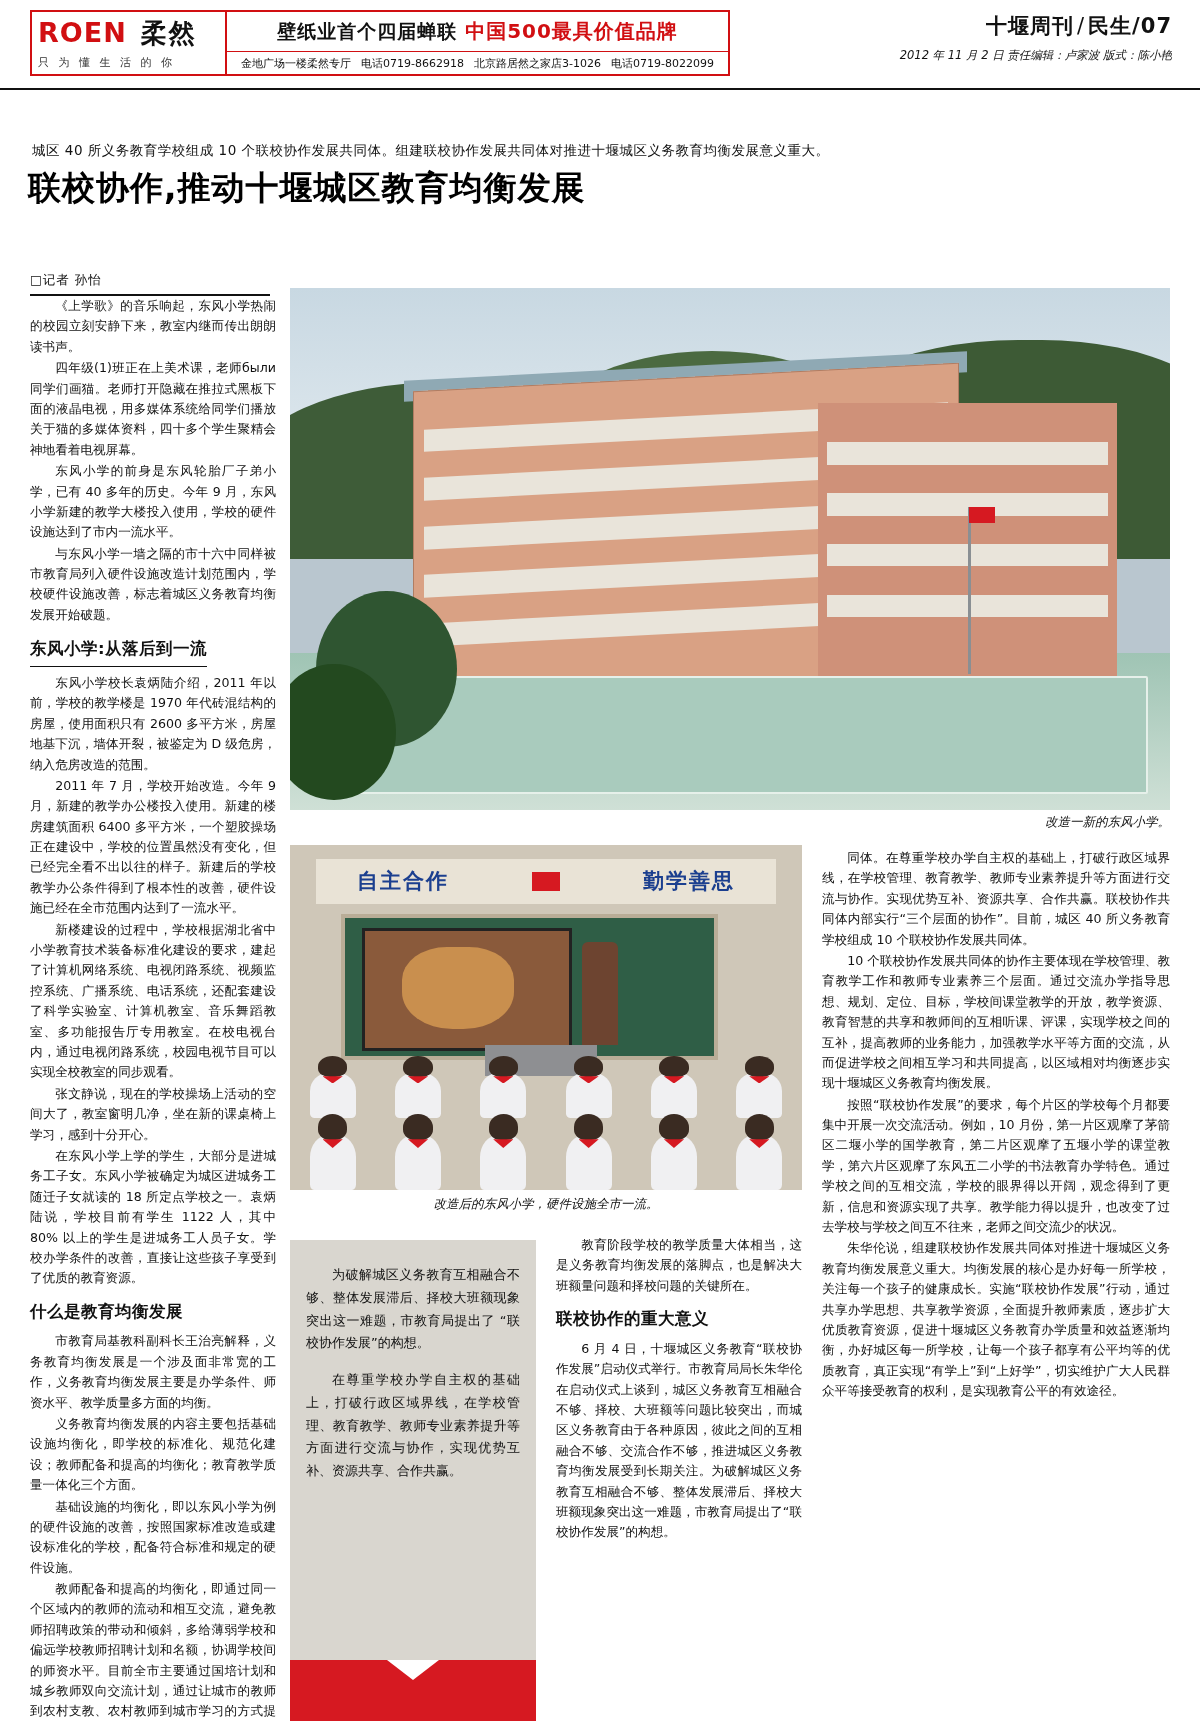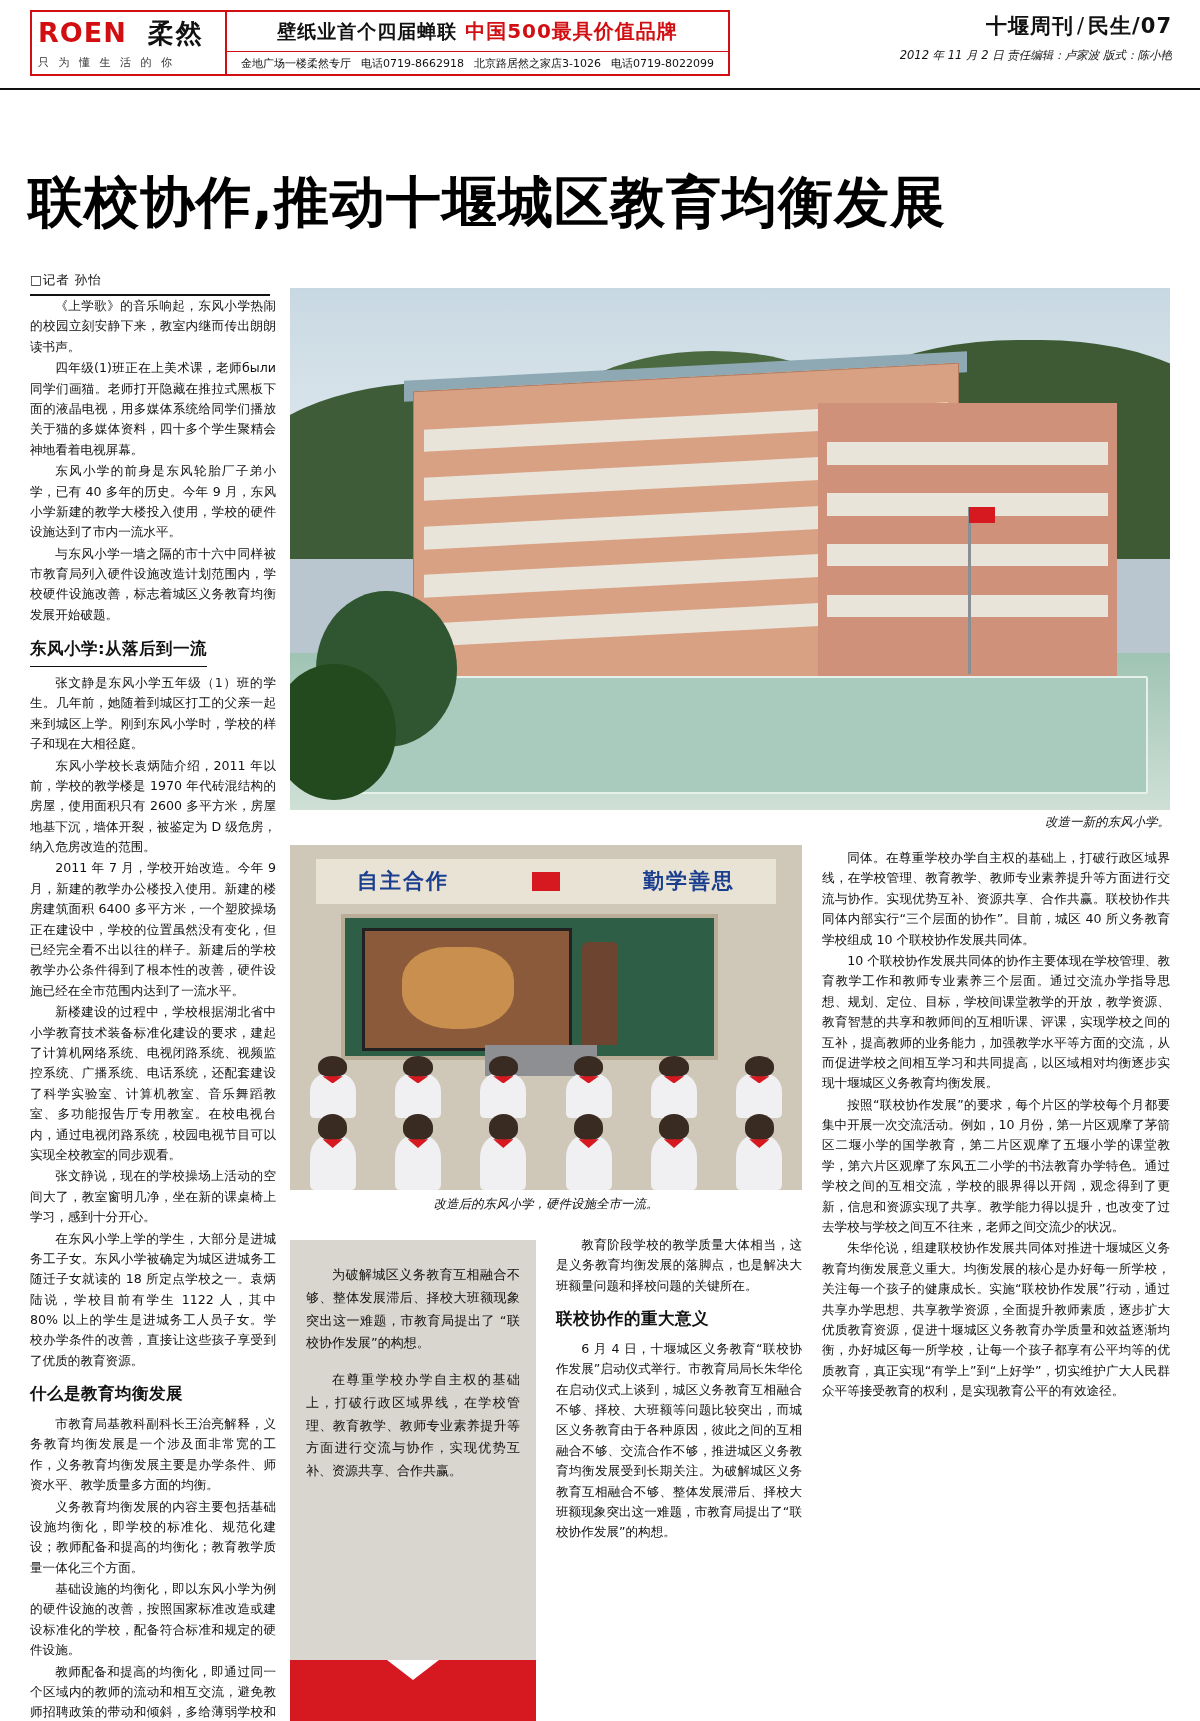--- a/index.html
+++ b/index.html
@@ -12,21 +12,21 @@
 
   
   .banner{
     position:absolute;left:30px;top:10px;width:700px;height:66px;
     border:2px solid #d10f12;box-sizing:border-box;display:flex;
   }
   .banner-logo{
     width:195px;border-right:2px solid #d10f12;box-sizing:border-box;
     display:flex;flex-direction:column;justify-content:center;padding-left:6px;
   }
-  .logo-row{display:flex;align-items:baseline;gap:21px;}
+  .logo-row{display:flex;align-items:baseline;gap:14px;}
   .logo-mark{
     font-size:27px;font-weight:bold;color:#d10f12;letter-spacing:1px;
     font-family:"DejaVu Sans",sans-serif;
   }
   .logo-cn{font-size:26px;font-weight:bold;color:#111;letter-spacing:2px;}
   .logo-sub{font-size:11px;color:#333;letter-spacing:3px;margin-top:4px;}
   .banner-right{flex:1;display:flex;flex-direction:column;justify-content:flex-end;}
   .banner-head{
     flex:1;display:flex;align-items:center;justify-content:center;gap:8px;
     border-bottom:1px solid #d10f12;padding:0 4px;
@@ -45,21 +45,21 @@
   .rule-top{position:absolute;left:0;top:88px;width:1200px;height:2px;background:#111;}
 
   
   .kicker{
     position:absolute;left:32px;top:142px;width:1140px;font-size:13.5px;
     color:#111;letter-spacing:.5px;
   }
   .headline{
     position:absolute;left:28px;top:166px;width:1140px;
     font-family:"DejaVu Sans","Liberation Sans",sans-serif;
-    font-size:55px;font-weight:bold;letter-spacing:1px;color:#000;
+    font-size:33px;font-weight:bold;letter-spacing:1px;color:#000;
   }
 
   
   .col{position:absolute;font-size:12.6px;line-height:1.62;text-align:justify;color:#111;}
   .col p{margin:0 0 1px 0;text-indent:2em;}
   .byline{
     position:absolute;left:30px;top:272px;width:240px;font-size:12.5px;
     border-bottom:2px solid #111;padding-bottom:5px;letter-spacing:1px;
   }
   .subhead{
@@ -166,32 +166,32 @@
   </div>
 
   <div class="masthead">
     <div class="masthead-title">
       <span>十堰周刊</span><span class="sep">/</span><span>民生</span><span>/07</span>
     </div>
     <div class="masthead-sub">2012 年 11 月 2 日  责任编辑：卢家波  版式：陈小艳</div>
   </div>
   <div class="rule-top"></div>
 
+  <div class="kicker">城区 40 所义务教育学校组成 10 个联校协作发展共同体。组建联校协作发展共同体对推进十堰城区义务教育均衡发展意义重大。</div>
   <div class="headline">联校协作,推动十堰城区教育均衡发展</div>
 
   <div class="byline">□记者 孙怡</div>
 
   <div class="col" id="col1">
     <p>《上学歌》的音乐响起，东风小学热闹的校园立刻安静下来，教室内继而传出朗朗读书声。</p>
     <p>四年级(1)班正在上美术课，老师были同学们画猫。老师打开隐藏在推拉式黑板下面的液晶电视，用多媒体系统给同学们播放关于猫的多媒体资料，四十多个学生聚精会神地看着电视屏幕。</p>
     <p>东风小学的前身是东风轮胎厂子弟小学，已有 40 多年的历史。今年 9 月，东风小学新建的教学大楼投入使用，学校的硬件设施达到了市内一流水平。</p>
     <p>与东风小学一墙之隔的市十六中同样被市教育局列入硬件设施改造计划范围内，学校硬件设施改善，标志着城区义务教育均衡发展开始破题。</p>
 
     <div class="subhead boxed">东风小学:从落后到一流</div>
-    <p>张文静是东风小学五年级（1）班的学生。几年前，她随着到城区打工的父亲一起来到城区上学。刚到东风小学时，学校的样子和现在大相径庭。</p>
     <p>东风小学校长袁炳陆介绍，2011 年以前，学校的教学楼是 1970 年代砖混结构的房屋，使用面积只有 2600 多平方米，房屋地基下沉，墙体开裂，被鉴定为 D 级危房，纳入危房改造的范围。</p>
     <p>2011 年 7 月，学校开始改造。今年 9 月，新建的教学办公楼投入使用。新建的楼房建筑面积 6400 多平方米，一个塑胶操场正在建设中，学校的位置虽然没有变化，但已经完全看不出以往的样子。新建后的学校教学办公条件得到了根本性的改善，硬件设施已经在全市范围内达到了一流水平。</p>
     <p>新楼建设的过程中，学校根据湖北省中小学教育技术装备标准化建设的要求，建起了计算机网络系统、电视闭路系统、视频监控系统、广播系统、电话系统，还配套建设了科学实验室、计算机教室、音乐舞蹈教室、多功能报告厅专用教室。在校电视台内，通过电视闭路系统，校园电视节目可以实现全校教室的同步观看。</p>
     <p>张文静说，现在的学校操场上活动的空间大了，教室窗明几净，坐在新的课桌椅上学习，感到十分开心。</p>
     <p>在东风小学上学的学生，大部分是进城务工子女。东风小学被确定为城区进城务工随迁子女就读的 18 所定点学校之一。袁炳陆说，学校目前有学生 1122 人，其中 80% 以上的学生是进城务工人员子女。学校办学条件的改善，直接让这些孩子享受到了优质的教育资源。</p>
 
     <div class="subhead">什么是教育均衡发展</div>
     <p>市教育局基教科副科长王治亮解释，义务教育均衡发展是一个涉及面非常宽的工作，义务教育均衡发展主要是办学条件、师资水平、教学质量多方面的均衡。</p>
     <p>义务教育均衡发展的内容主要包括基础设施均衡化，即学校的标准化、规范化建设；教师配备和提高的均衡化；教育教学质量一体化三个方面。</p>
     <p>基础设施的均衡化，即以东风小学为例的硬件设施的改善，按照国家标准改造或建设标准化的学校，配备符合标准和规定的硬件设施。</p>

